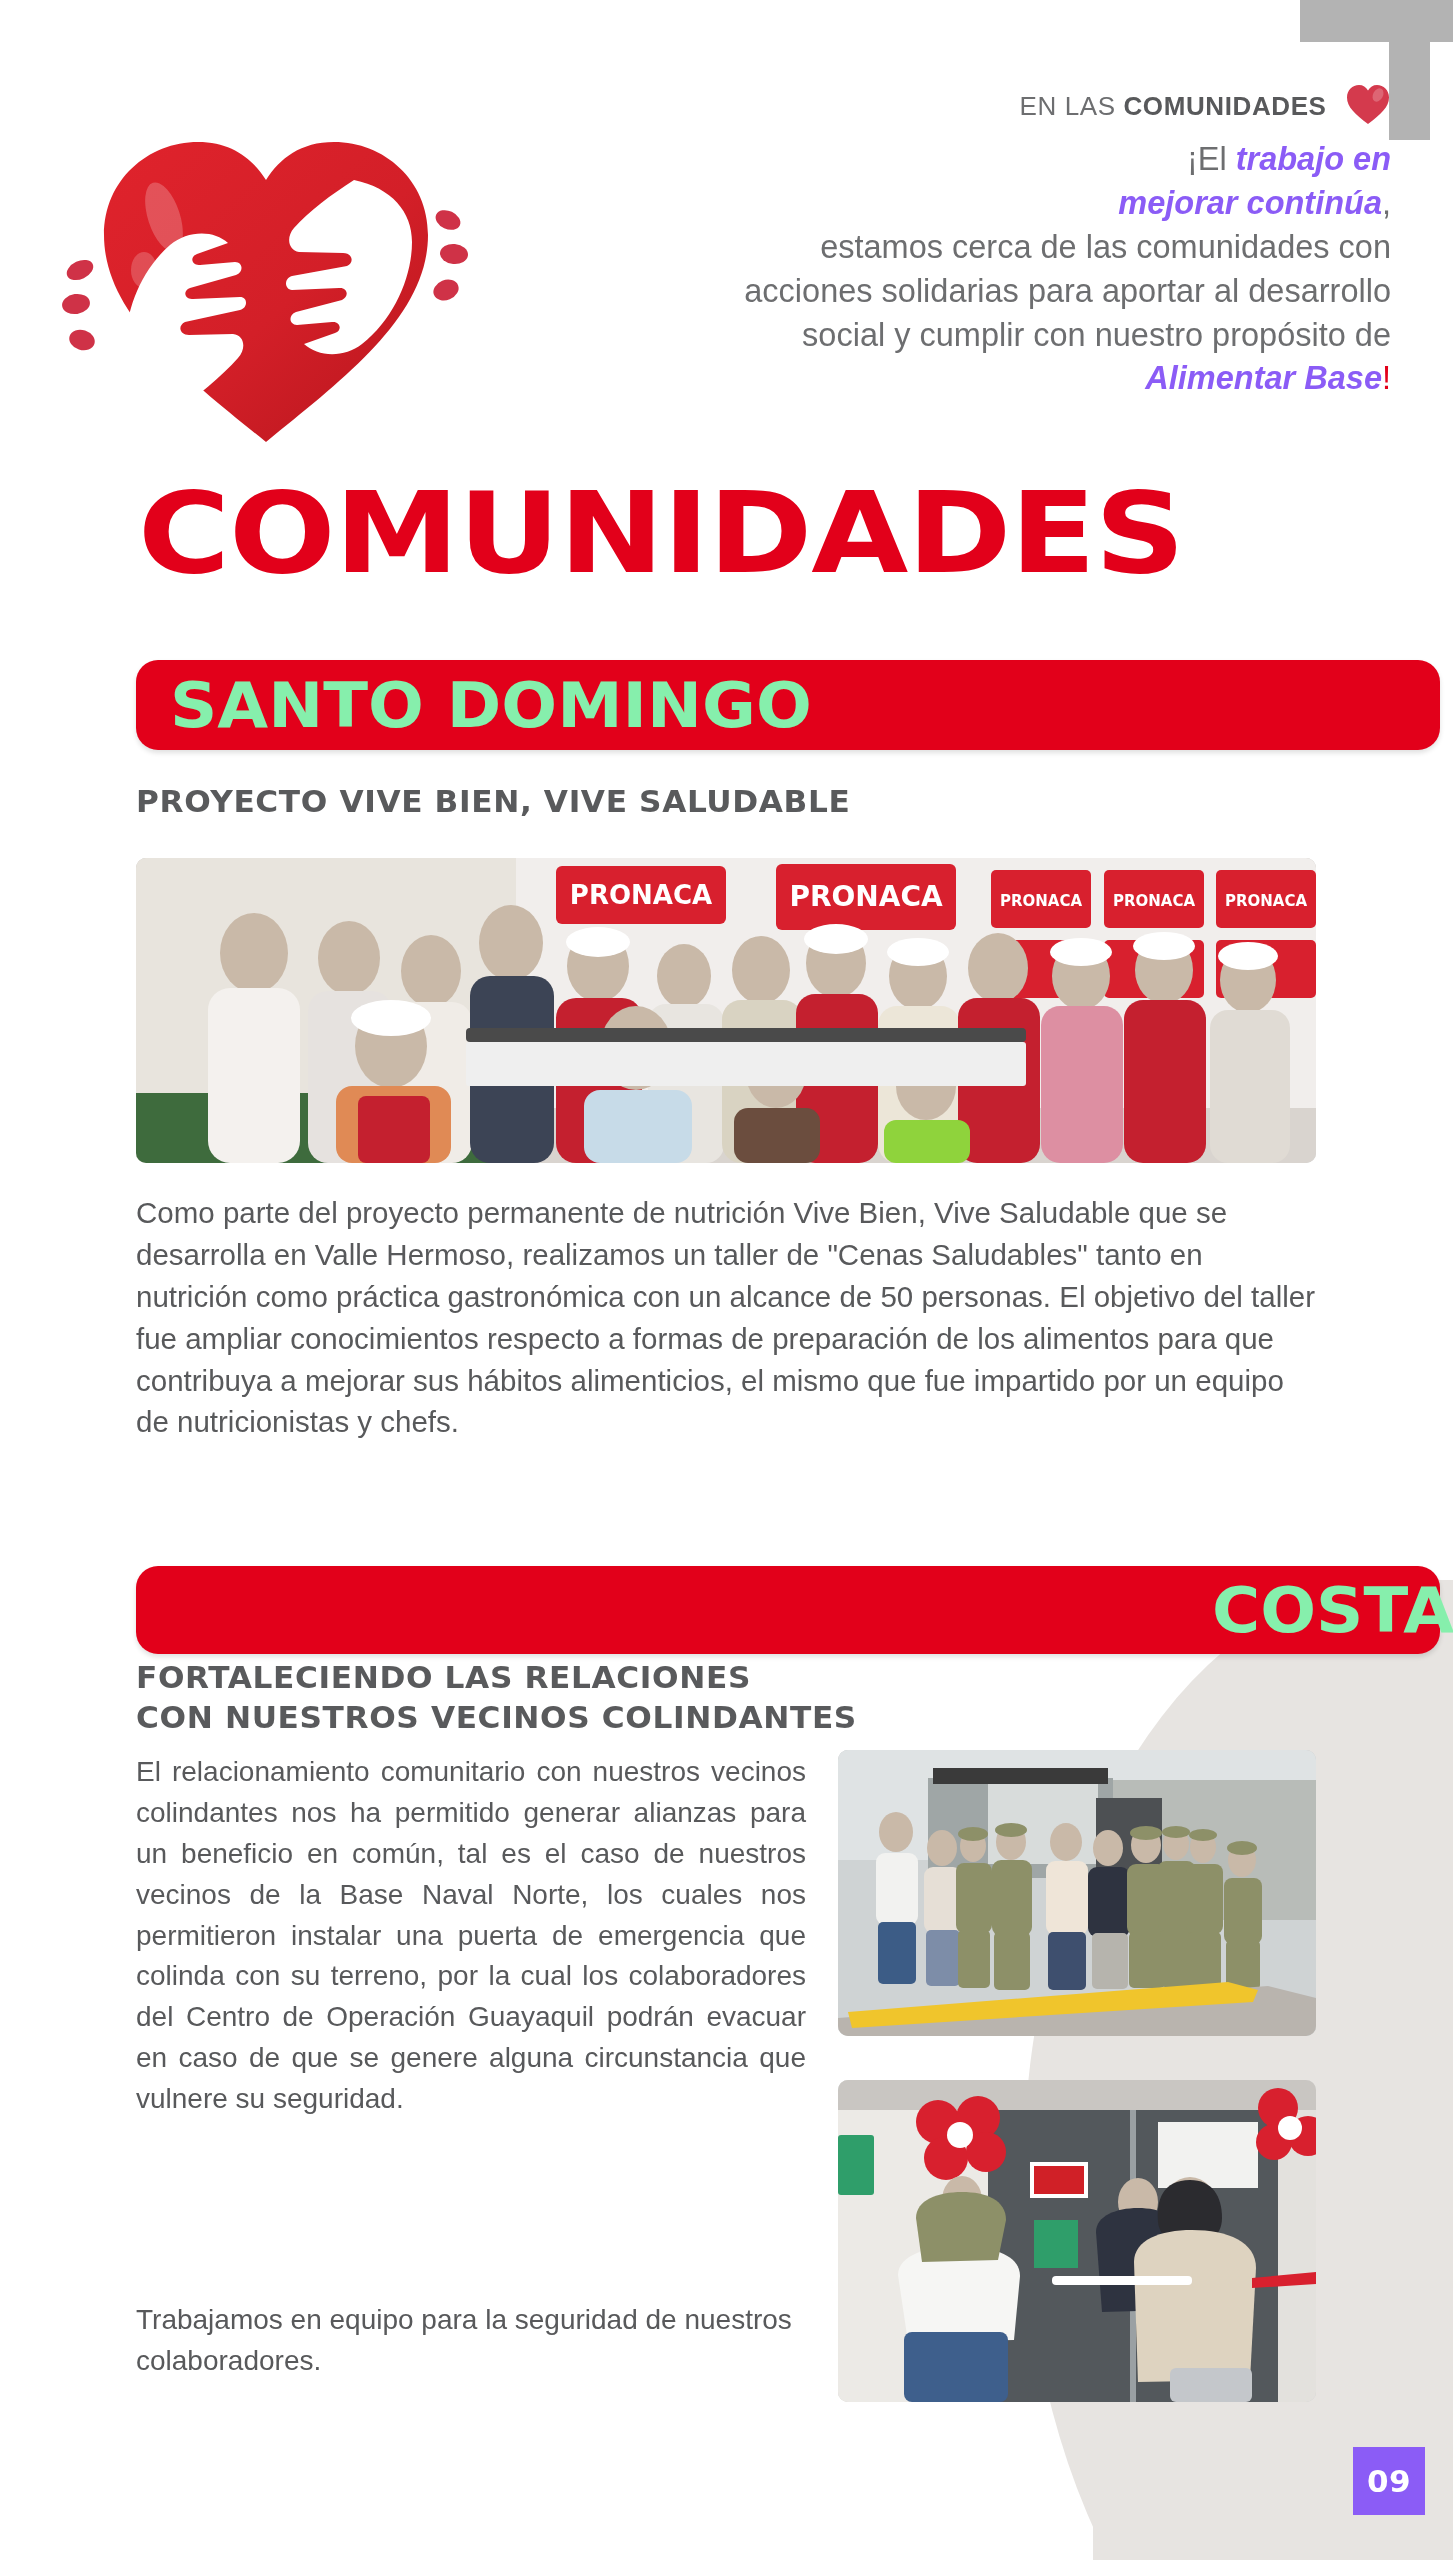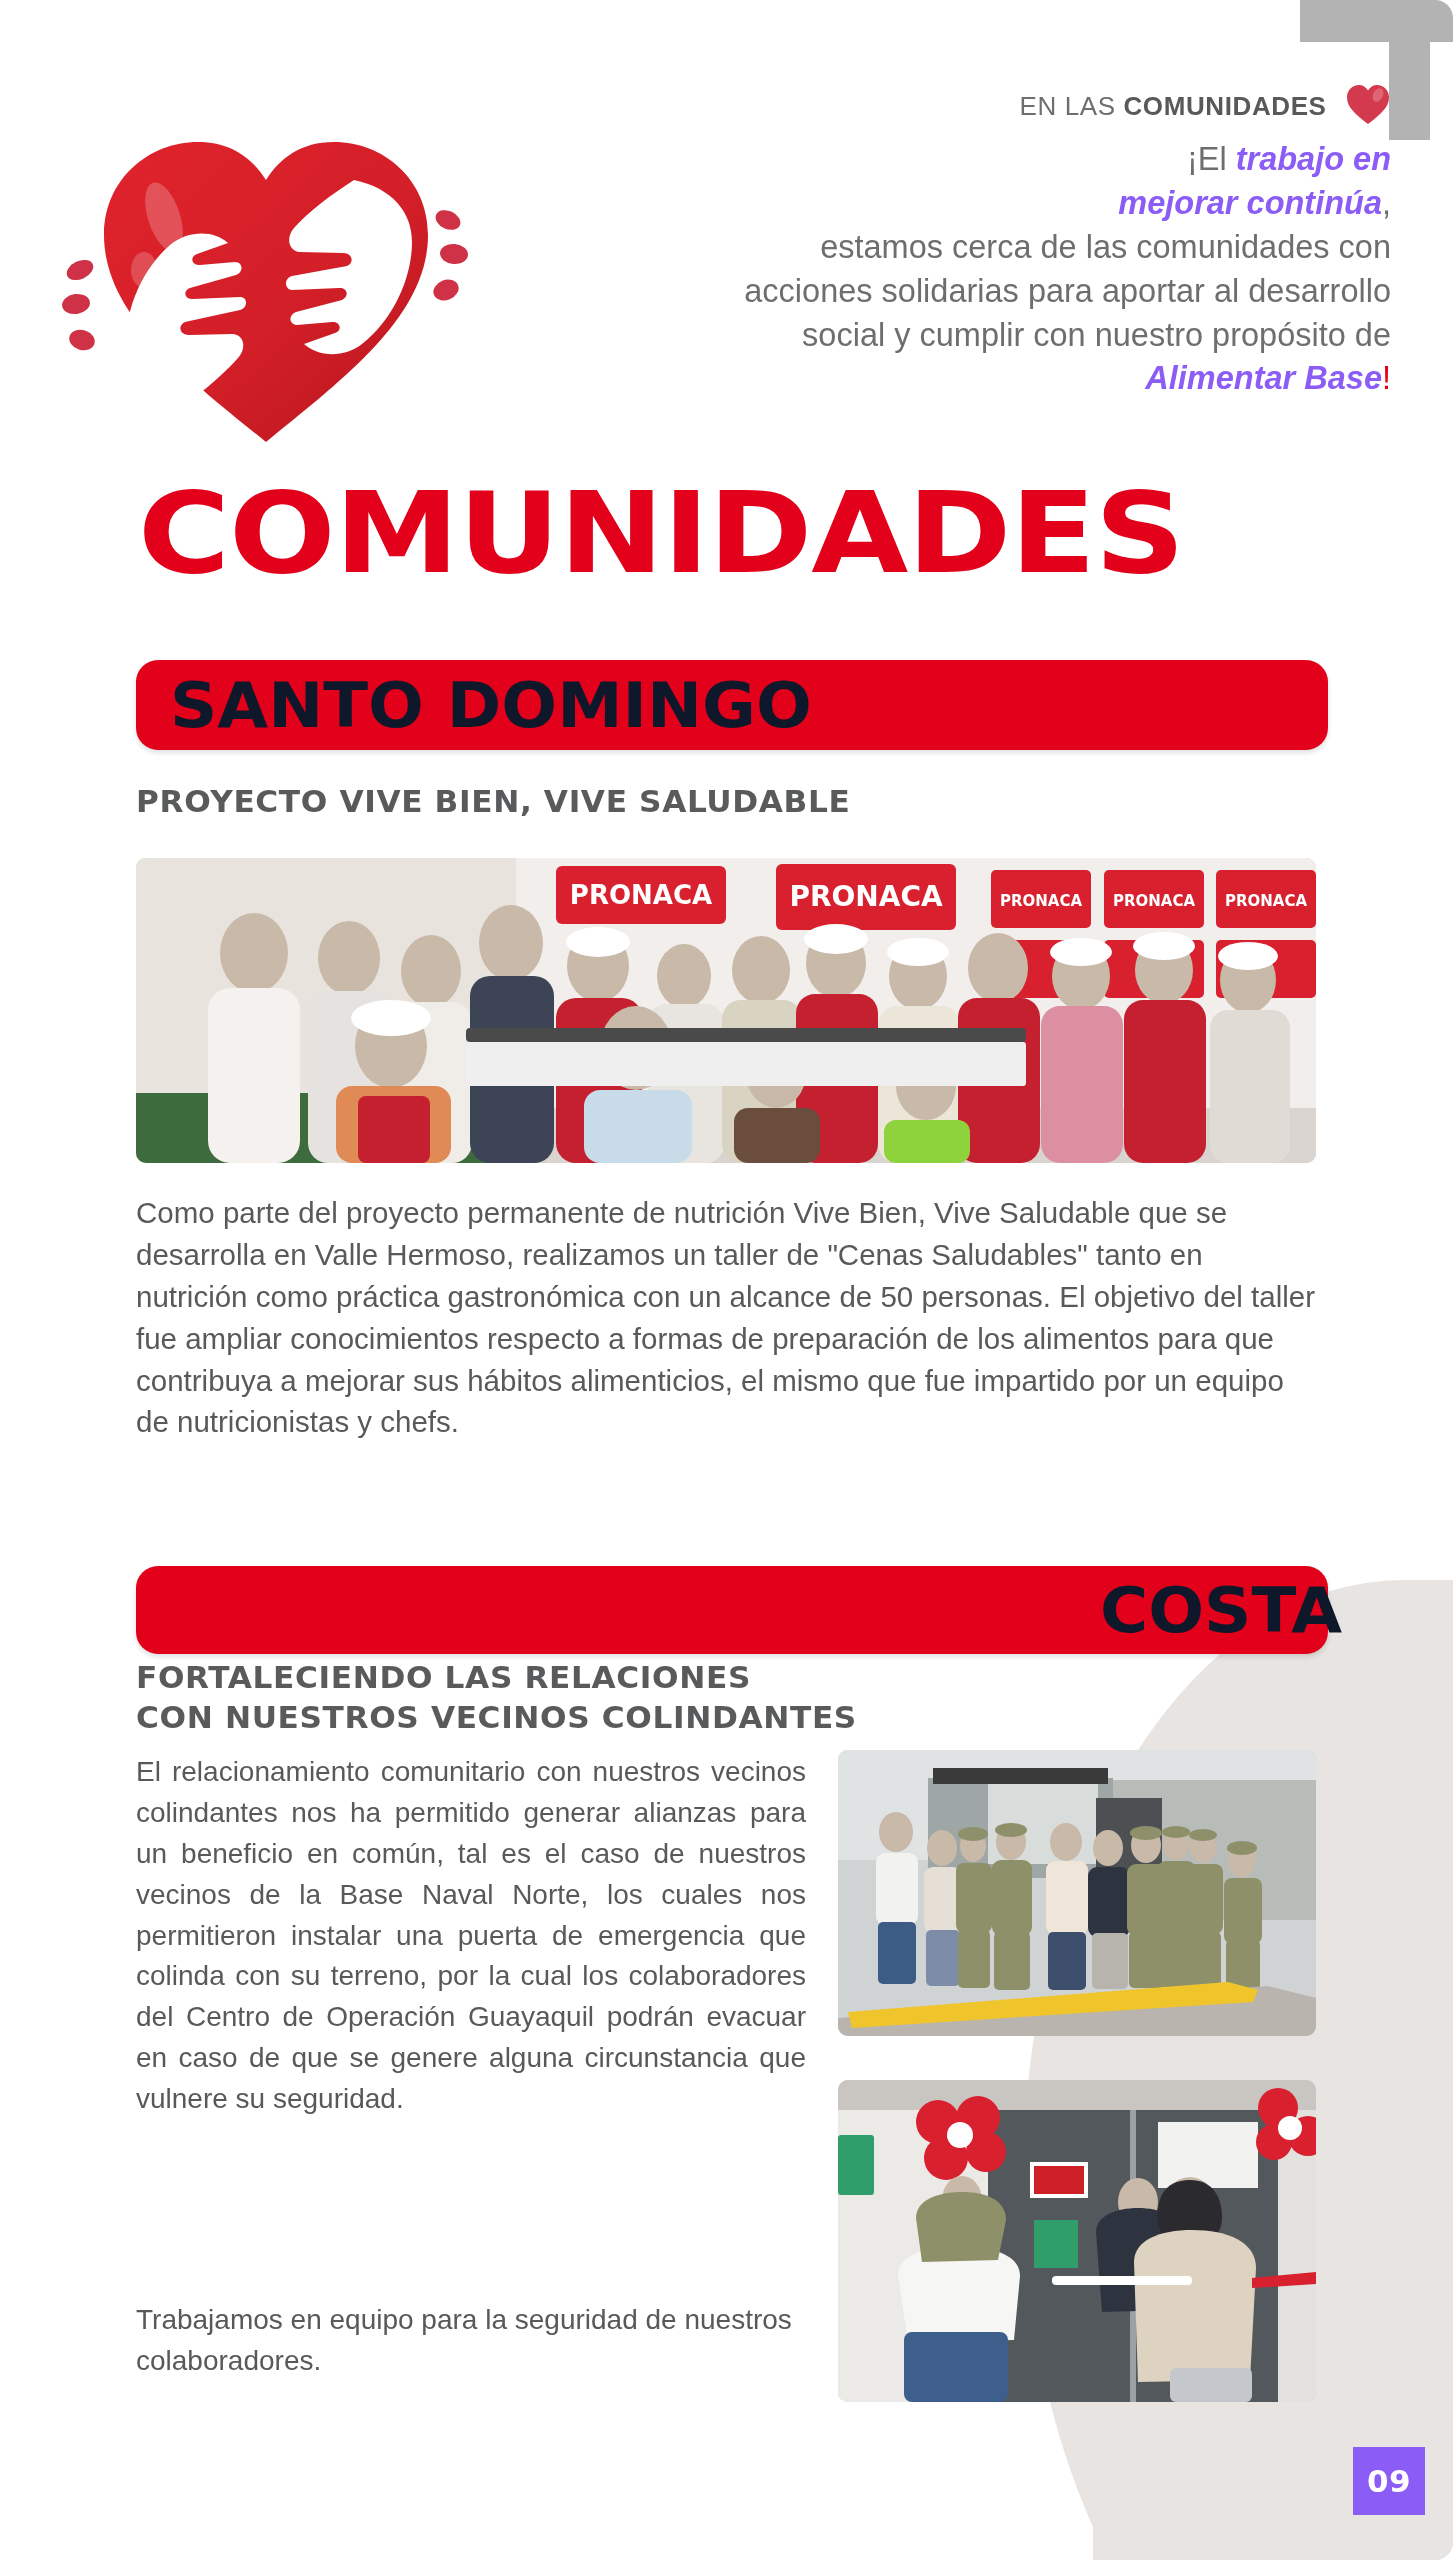--- a/index.html
+++ b/index.html
@@ -9,21 +9,20 @@
     background: #ffffff;
     font-family: "Liberation Sans", sans-serif;
     overflow: hidden;
   }
   #page {
     position: relative;
     width: 1453px;
     height: 2560px;
     background: #ffffff;
     overflow: hidden;
-    border-radius: 18px;
   }
 
   
   .corner-bracket {
     position: absolute;
     top: 0; right: 0;
     width: 153px; height: 140px;
     z-index: 1;
   }
   .corner-bracket .bar-h {
@@ -126,24 +125,24 @@
     font-family: "DejaVu Sans", sans-serif;
     transform: scaleX(1.12);
     transform-origin: left center;
     z-index: 3;
   }
 
   
   .banner {
     position: absolute;
     left: 136px;
-    width: 1192px;
+    width: 1304px;
     background: #e2001a;
     border-radius: 22px;
-    color: #0f172a;
+    color: #86efac;
     font-family: "DejaVu Sans", sans-serif;
     font-weight: 900;
     display: flex;
     align-items: center;
     padding-left: 34px;
     z-index: 3;
     box-shadow: 0 3px 5px rgba(0,0,0,0.12);
   }
   .banner span {
     transform: scaleX(1.06);

